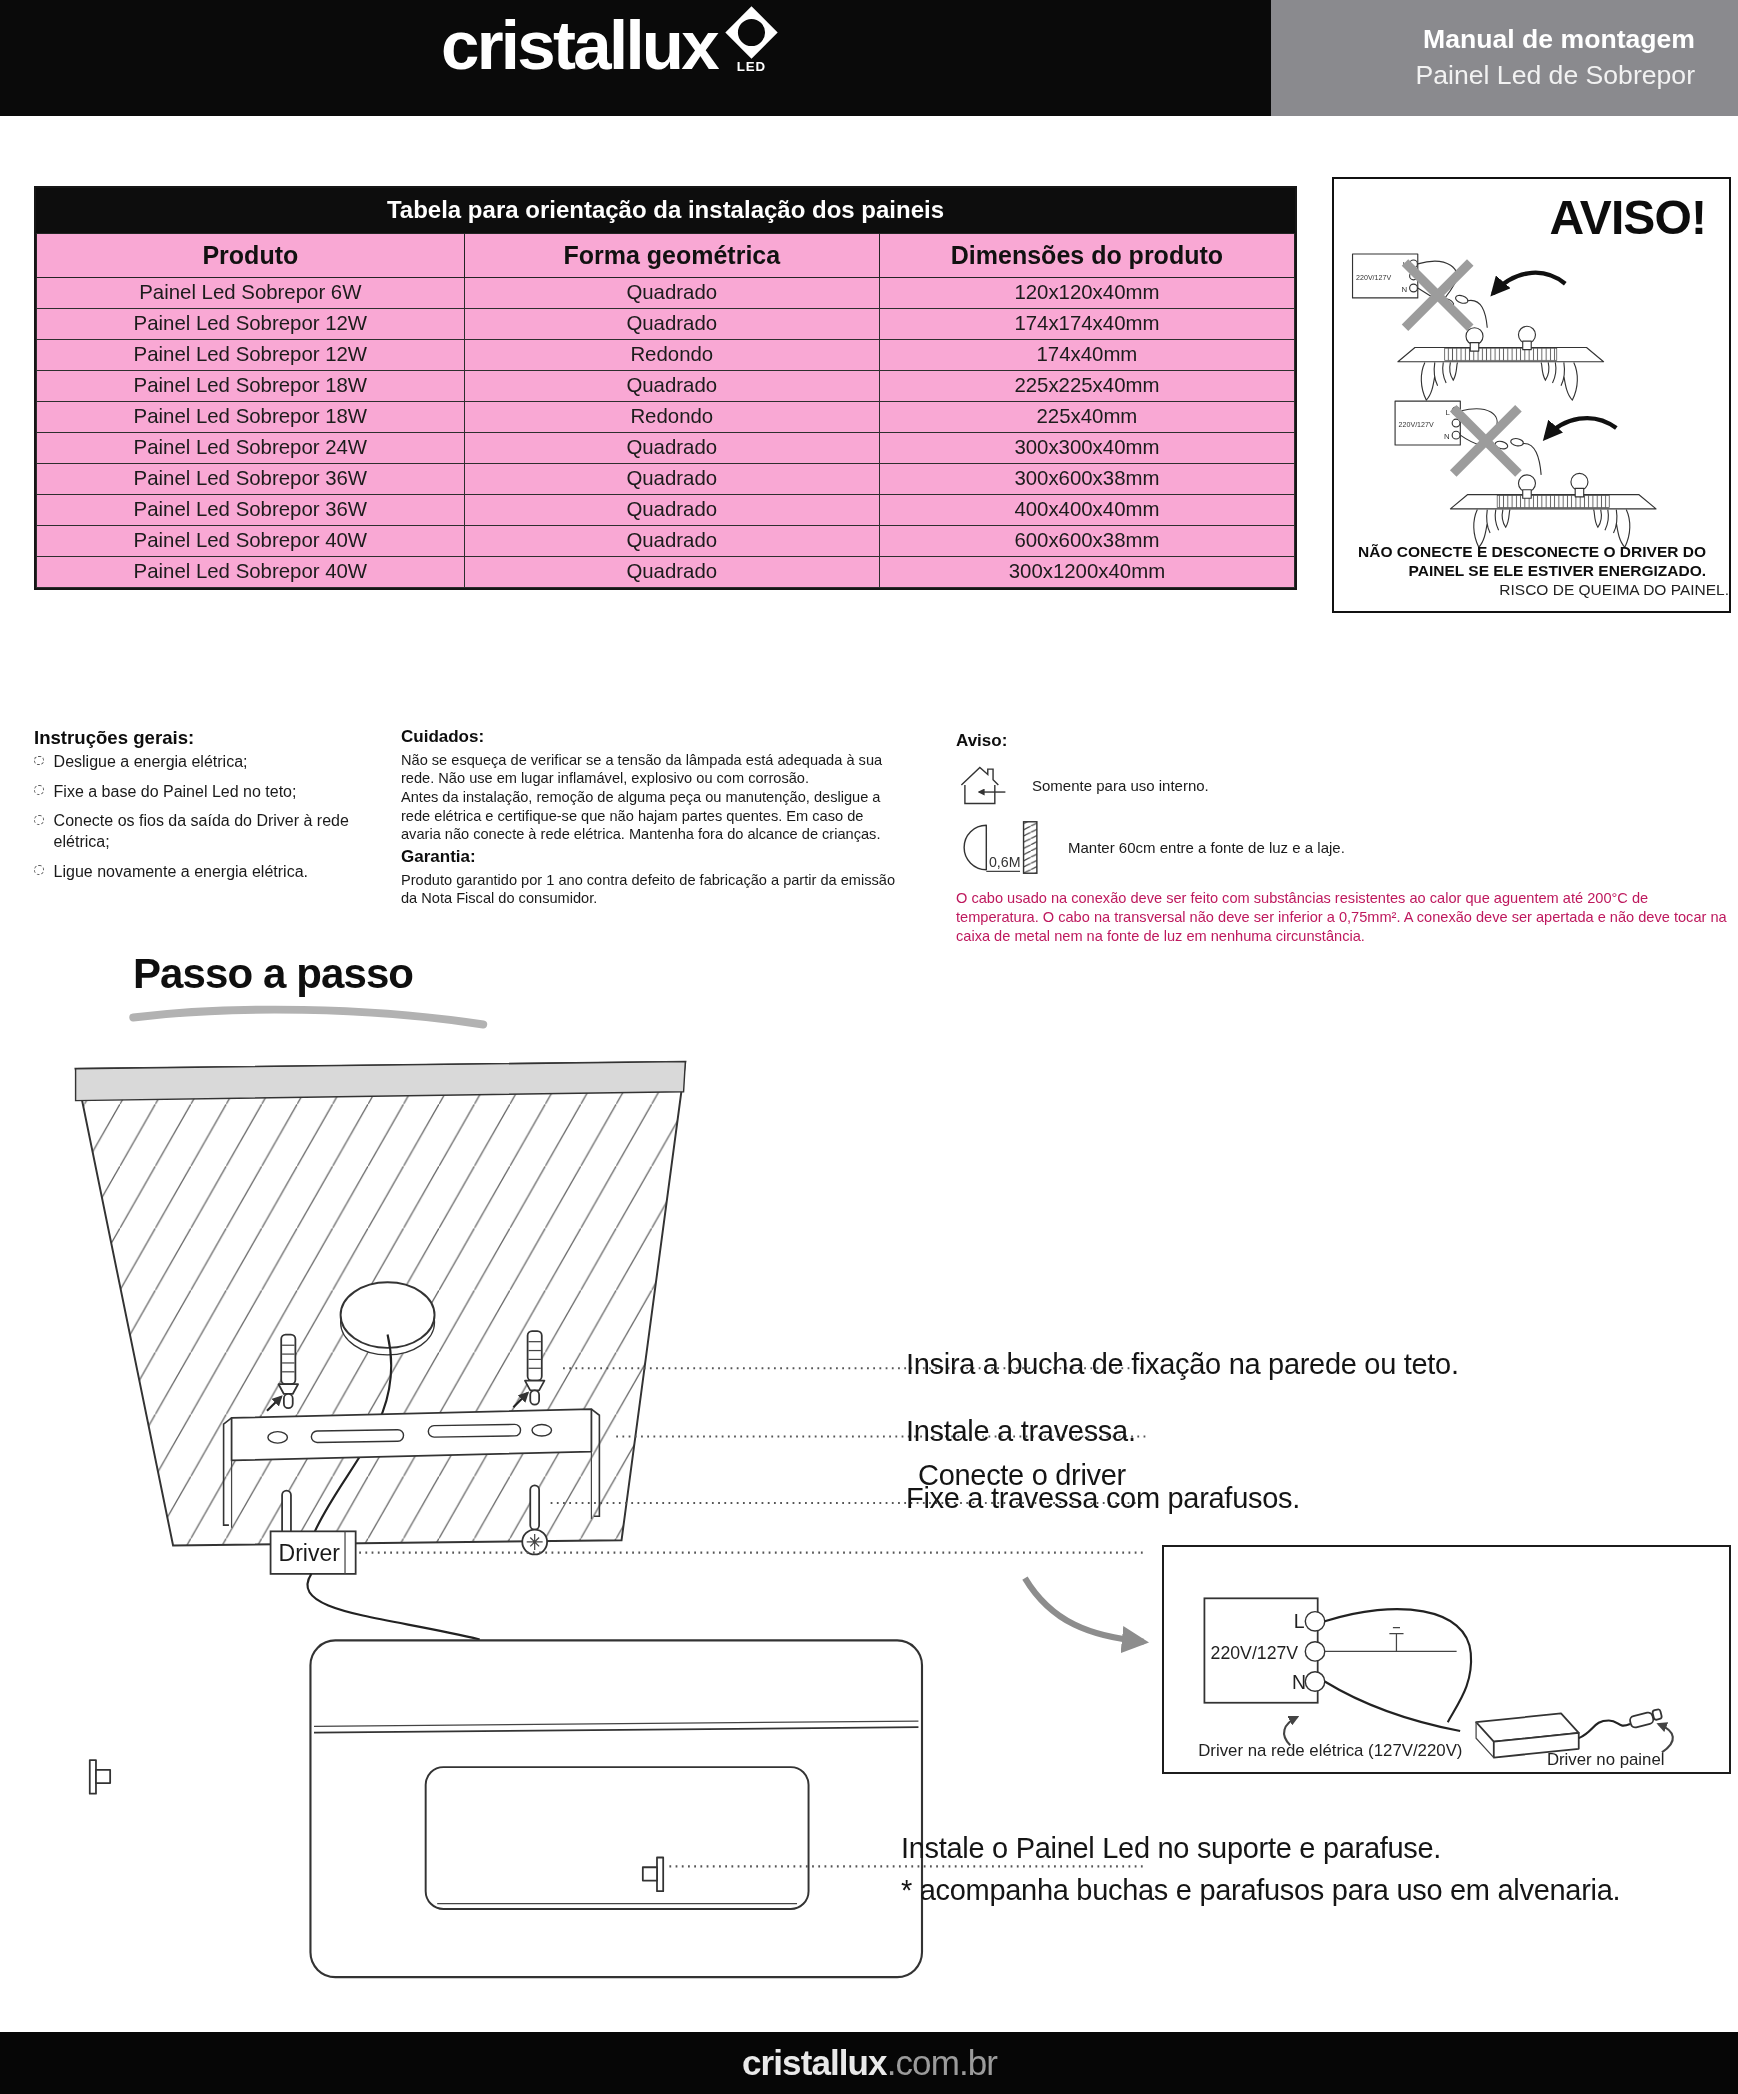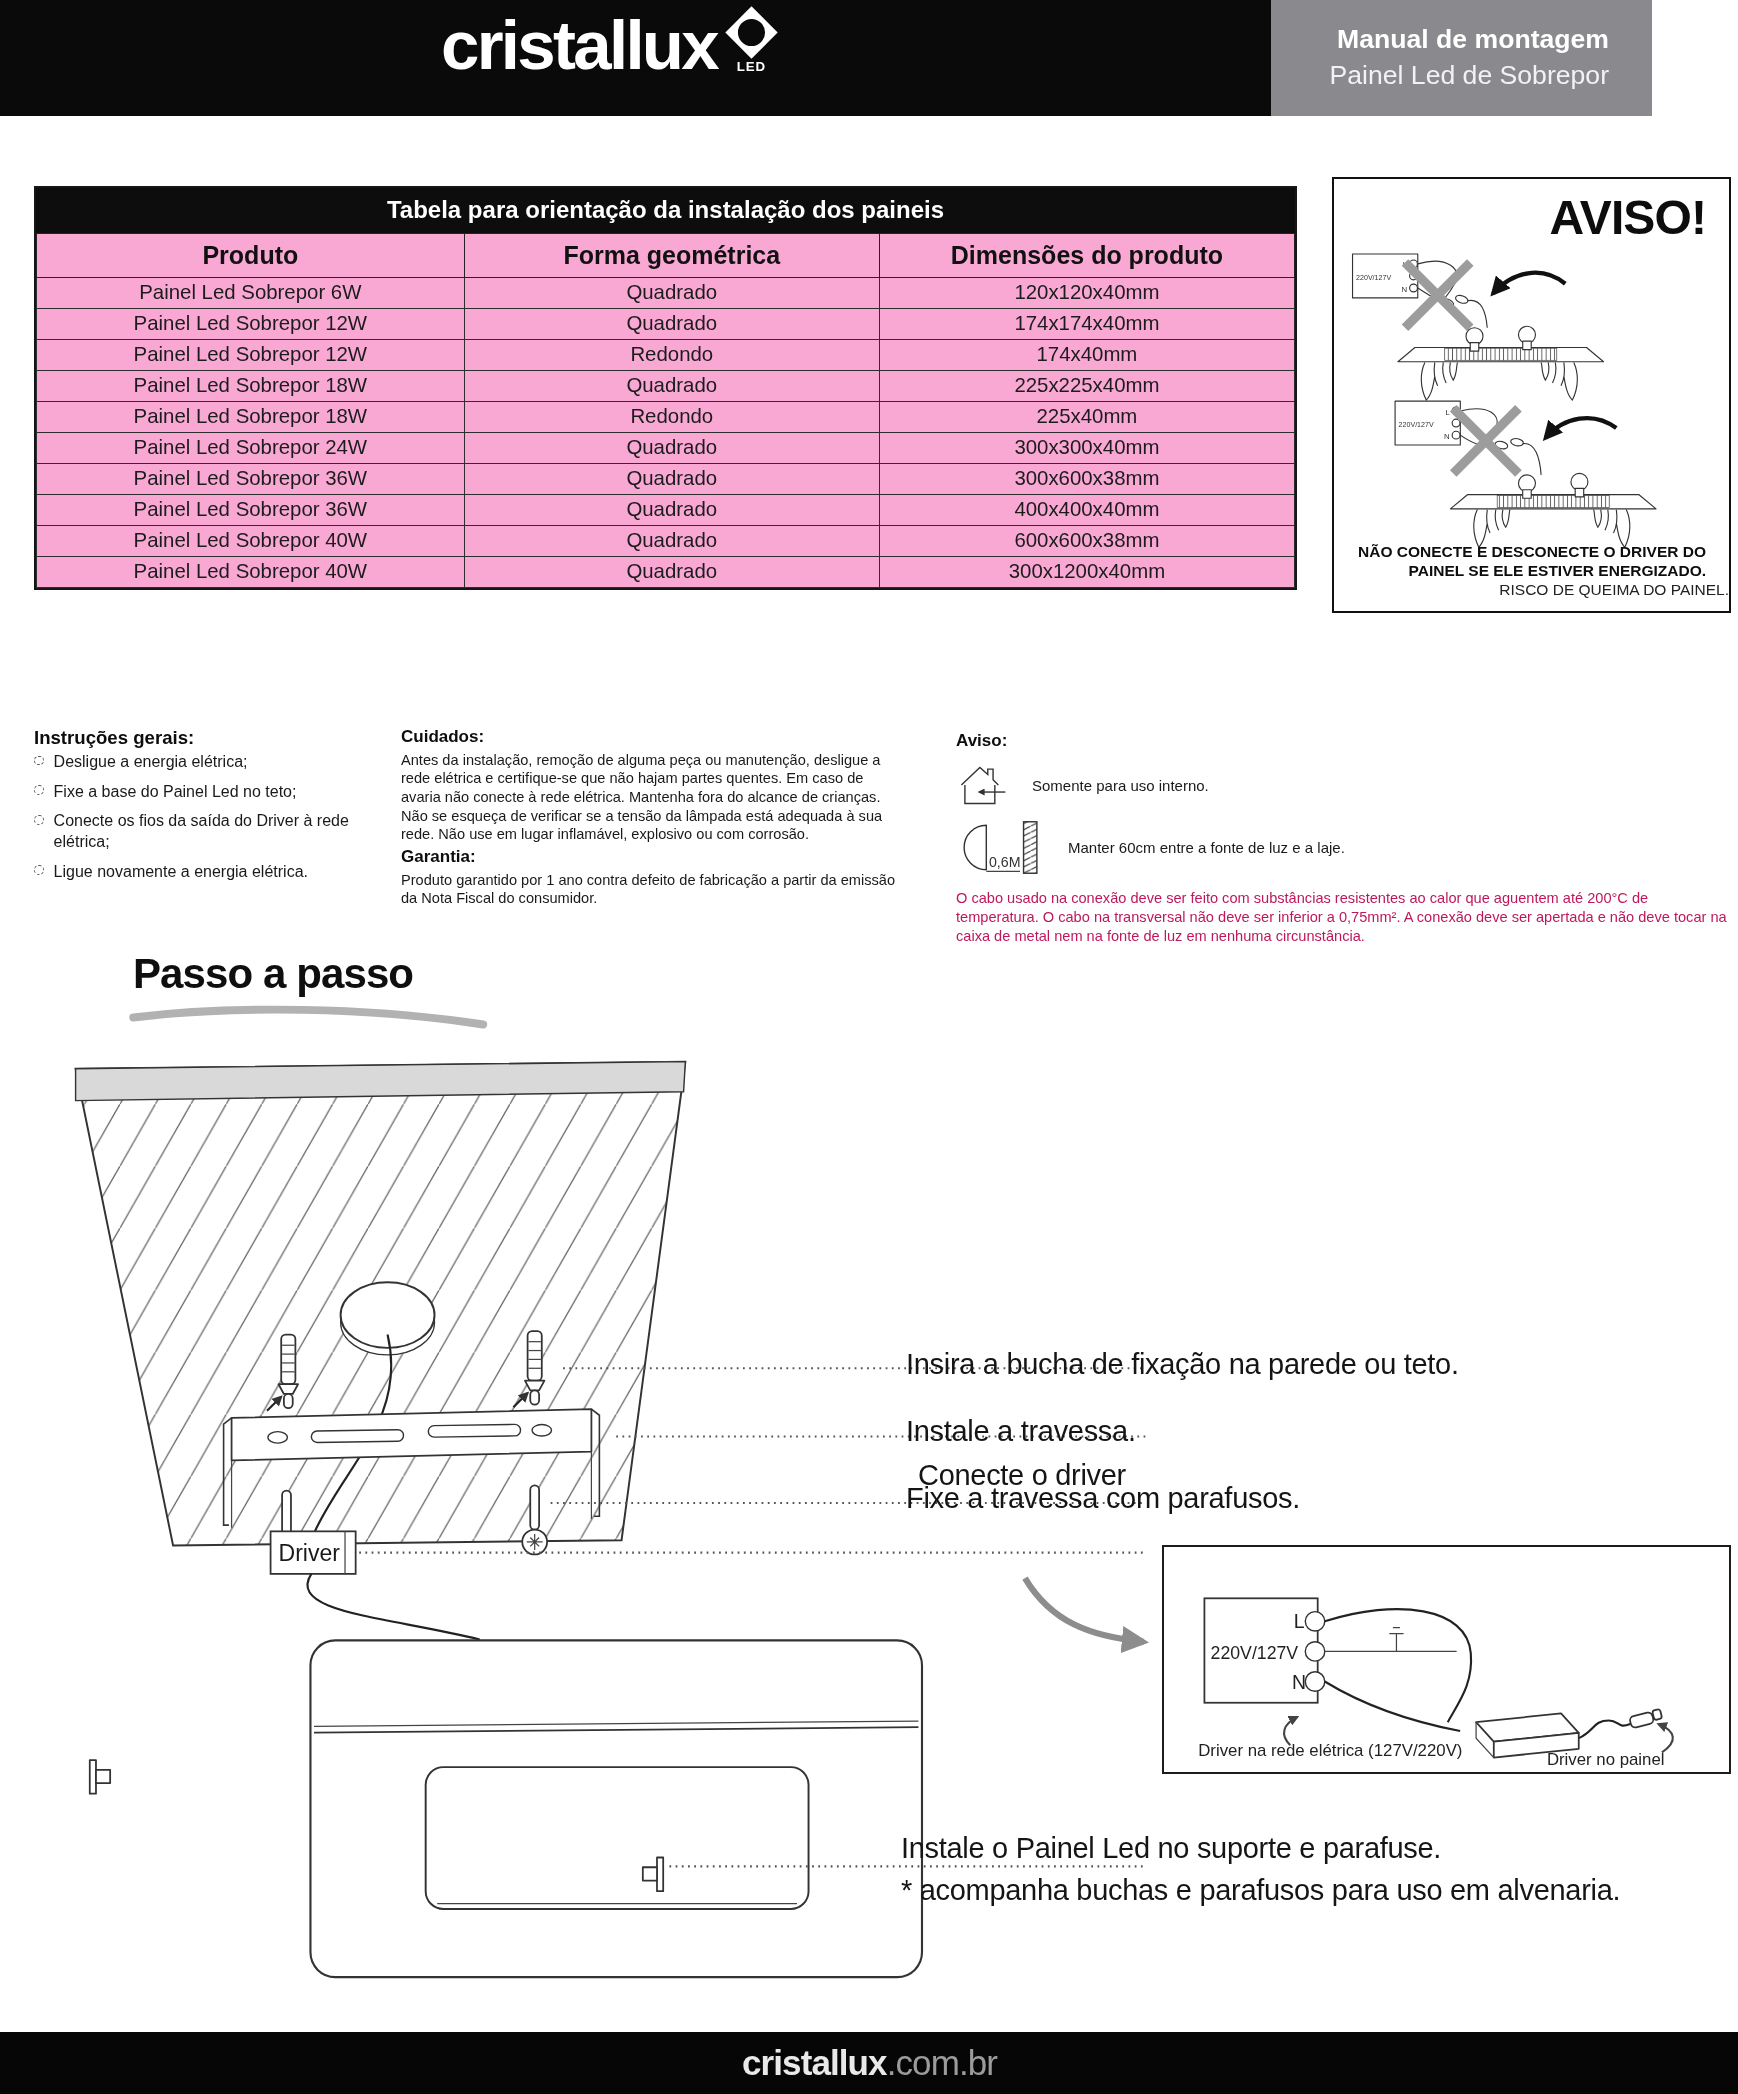--- a/index.html
+++ b/index.html
@@ -8,21 +8,21 @@
   .abs { position:absolute; }
 
   
   .header-bar { left:0; top:0; width:1271px; height:116px; background:#0a0a0a; }
   .logo-wrap { left:441px; top:10.6px; display:flex; align-items:flex-start; }
   .logo-text { font-size:69px; font-weight:bold; color:#fff; letter-spacing:-2.7px; line-height:1.0; }
   .logo-mark { margin-left:8.9px; margin-top:3.5px; width:51px; display:flex; flex-direction:column; align-items:center; }
   .logo-diamond { width:37px; height:37px; background:#fff; transform:rotate(45deg); display:flex; align-items:center; justify-content:center; }
   .logo-diamond-inner { width:26.6px; height:26.6px; background:#0a0a0a; border-radius:50%; }
   .logo-led { margin-top:8px; color:#fff; font-size:13.3px; font-weight:bold; letter-spacing:0.9px; }
-  .header-gray { left:1271px; top:0; width:381px; height:116px; background:#8a8a8e; display:flex; flex-direction:column; justify-content:center; align-items:flex-end; padding-right:43px; }
+  .header-gray { left:1271px; top:0; width:467px; height:116px; background:#8a8a8e; display:flex; flex-direction:column; justify-content:center; align-items:flex-end; padding-right:43px; }
   .hg-title { color:#ffffff; font-size:26.6px; font-weight:bold; line-height:1.35; }
   .hg-sub { color:#f2f2f2; font-size:26.6px; font-weight:normal; line-height:1.35; }
 
   
   .table-wrap { left:34px; top:186px; width:1263px; border:2.7px solid #161616; background:#f9a8d4; }
   .table-title { background:#0d0d0d; color:#fff; text-align:center; font-weight:bold; font-size:24px; padding:8px 0 8.9px 0; }
   table.spec { border-collapse:collapse; width:100%; table-layout:fixed; }
   table.spec th { border:1.8px solid #242424; font-size:25px; font-weight:bold; padding:7px 0; text-align:center; }
   table.spec td { border:1.8px solid #2e2e2e; font-size:20.4px; padding:3.5px 0; text-align:center; color:#1c1c1c; }
   col.c1 { width:34%; } col.c2 { width:33%; } col.c3 { width:33%; }
@@ -254,22 +254,22 @@
       <span>Conecte os fios da saída do Driver à rede elétrica;</span>
     </div>
   <div class="li">
       <span class="bullet"></span>
       <span>Ligue novamente a energia elétrica.</span>
     </div>
 </div>
 
 <div class="abs cuid">
   <div class="sec-title" style="font-size:17px; margin-bottom:3.5px;">Cuidados:</div>
+  <p>Não se esqueça de verificar se a tensão da lâmpada está adequada à sua rede. Não use em lugar inflamável, explosivo ou com corrosão.</p>
   <p>Antes da instalação, remoção de alguma peça ou manutenção, desligue a rede elétrica e certifique-se que não hajam partes quentes. Em caso de avaria não conecte à rede elétrica. Mantenha fora do alcance de crianças.</p>
-  <p>Não se esqueça de verificar se a tensão da lâmpada está adequada à sua rede. Não use em lugar inflamável, explosivo ou com corrosão.</p>
 </div>
 
 <div class="abs gar">
   <div class="sec-title" style="font-size:17px; margin-bottom:3.5px;">Garantia:</div>
   <p>Produto garantido por 1 ano contra defeito de fabricação a partir da emissão da Nota Fiscal do consumidor.</p>
 </div>
 
 <div class="abs avs">
   <div class="sec-title" style="font-size:17px; margin-bottom:12.4px;">Aviso:</div>
   <div class="avs-row">

